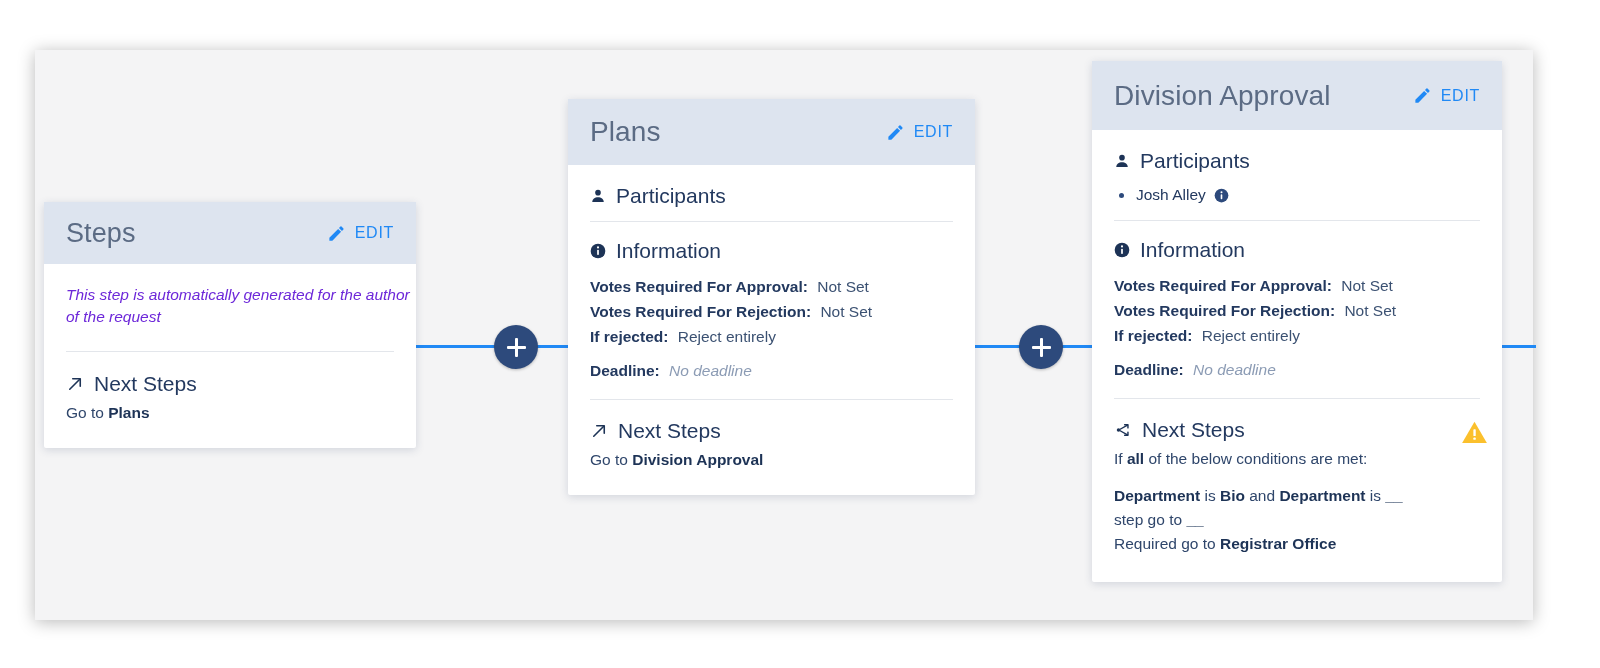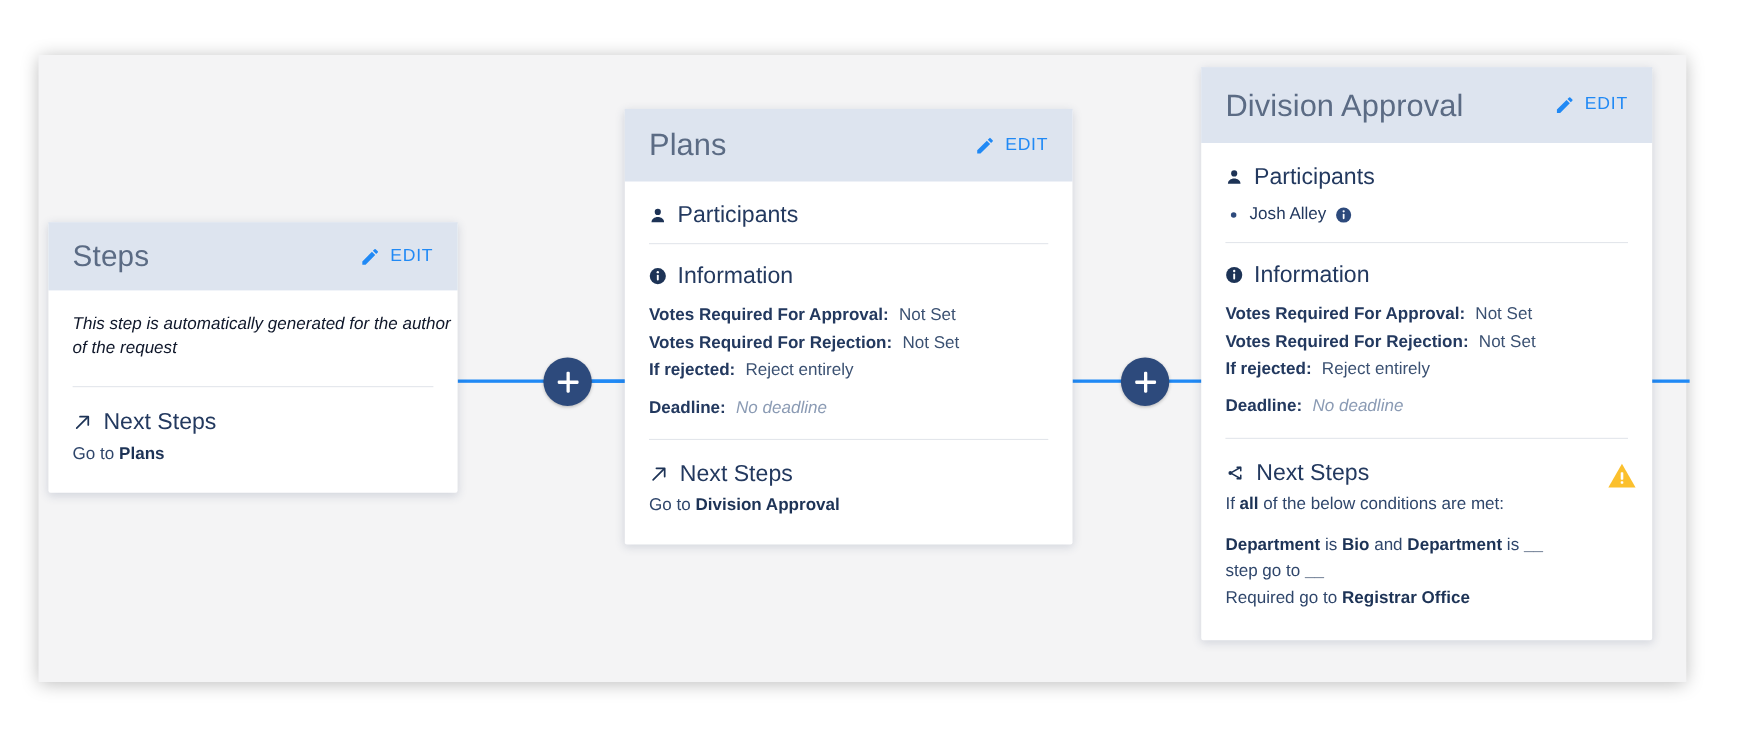--- a/index.html
+++ b/index.html
@@ -77,21 +77,21 @@
     box-sizing: border-box;
   }
   .card-title {
     color: #5b6b84;
     font-weight: 400;
     letter-spacing: .1px;
     white-space: nowrap;
   }
   .edit-btn {
     display: flex;
-    align-items: flex-start;
+    align-items: center;
     gap: 9px;
     cursor: pointer;
     user-select: none;
   }
   .edit-label {
     color: #2089f5;
     font-size: 16px;
     letter-spacing: .7px;
   }
   .pencil-icon svg { display: block; }
@@ -127,21 +127,21 @@
     background: #e3e6eb;
     width: 100%;
   }
 
   .info-line { color: #23395f; }
   .info-line b { font-weight: 700; }
   .muted-italic { color: #8b9bb4; font-style: italic; }
   .val { color: #3b5172; }
 
   .desc-italic {
-    color: #0f172a;
+    color: #6d28d9;
     font-style: italic;
     line-height: 1.45;
   }
 
   .nextstep-line { color: #2f466b; }
   .nextstep-line b { font-weight: 700; color: #1d3356; }
 
   .warn-icon {
     position: absolute;
     cursor: pointer;

